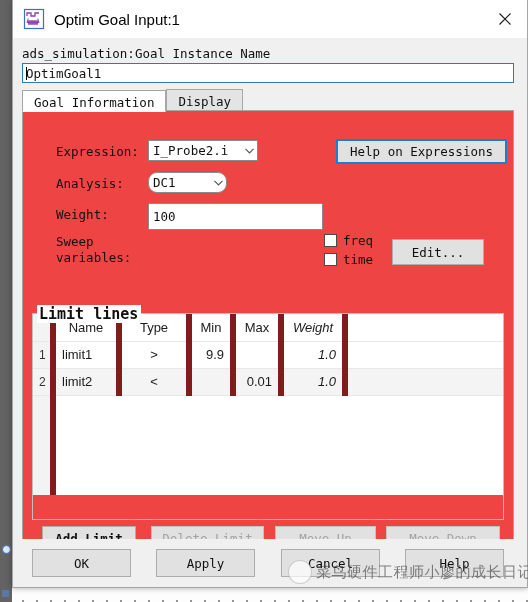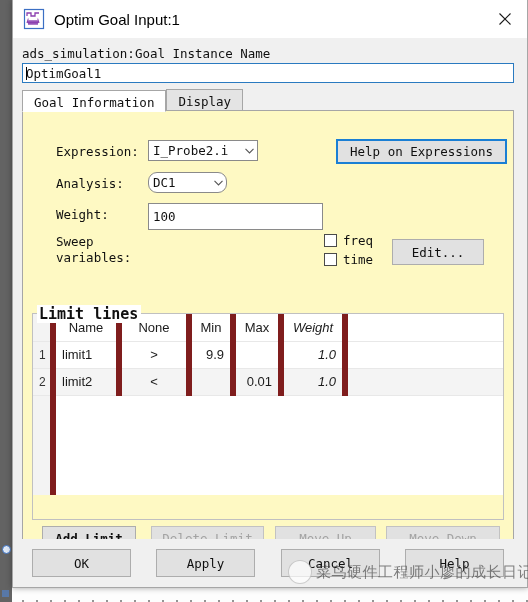--- a/index.html
+++ b/index.html
@@ -165,21 +165,21 @@
     background: #ffffff;
     border-bottom: 1px solid #ffffff;
     margin-bottom: -1px;
     z-index: 3;
   }
 
   .tabpanel {
     position: absolute;
     left: 9px; top: 72px;
     width: 492px; height: 455px;
-    background: #fef9c3;
+    background: #ef4444;
     border: 1px solid #a6a6a6;
     box-sizing: border-box;
   }
 
   .mono {
     font-family: "DejaVu Sans Mono", monospace;
     font-size: 12.5px;
     color: #101010;
   }
 
@@ -470,21 +470,21 @@
       </div>
 
       <div class="group-title">Limit lines</div>
       <div class="group-box"></div>
 
       <table class="limits">
         <thead>
           <tr>
             <th class="corner"></th>
             <th class="col-name">Name</th>
-            <th class="col-type">None</th>
+            <th class="col-type">Type</th>
             <th class="col-min">Min</th>
             <th class="col-max">Max</th>
             <th class="col-wt">Weight</th>
             <th class="col-pad"></th>
           </tr>
         </thead>
         <tbody>
           <tr>
             <td class="rowhdr">1</td>
             <td class="col-name">limit1</td>

